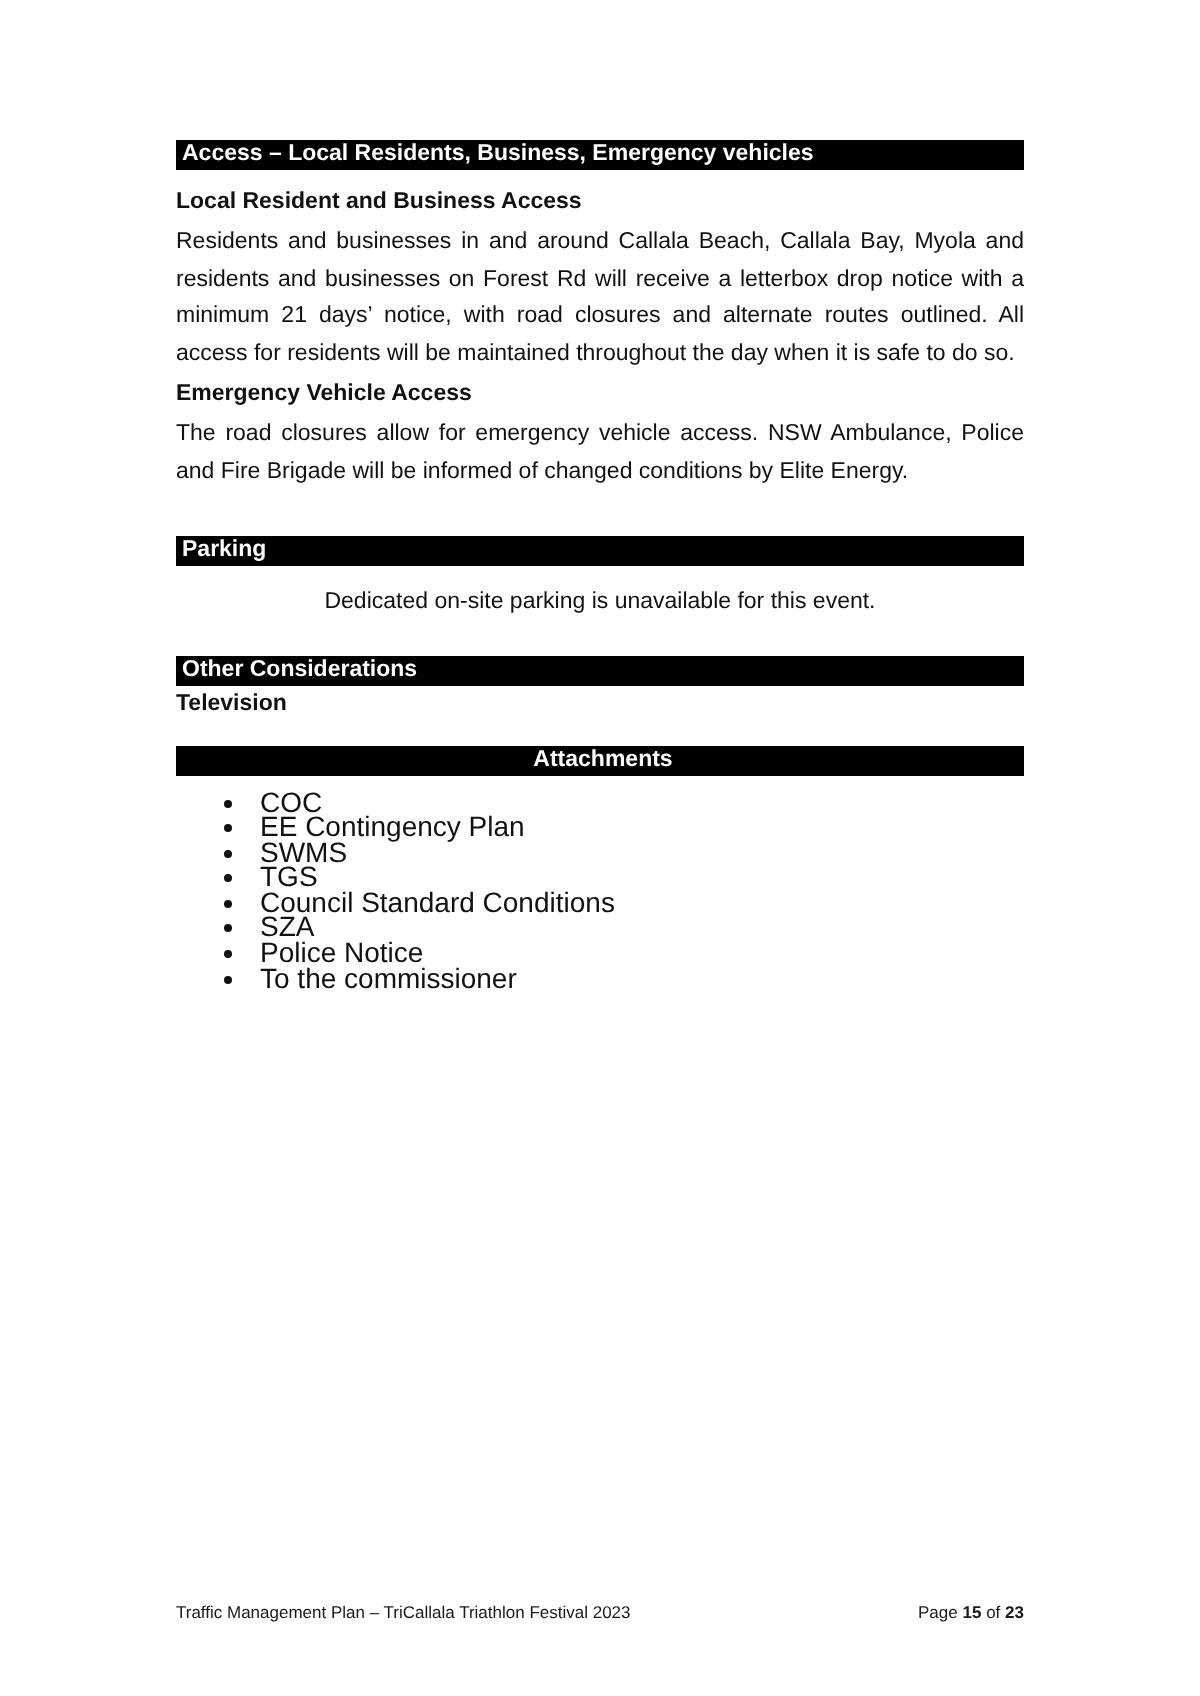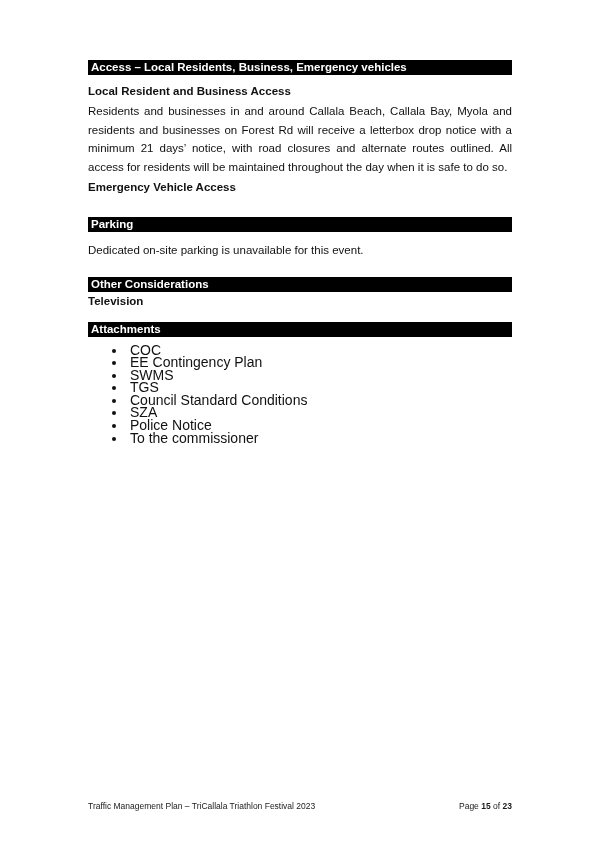--- a/index.html
+++ b/index.html
@@ -9,21 +9,21 @@
     width: 600px;
     height: 848px;
     background: #ffffff;
     overflow: hidden;
     font-family: "Liberation Sans", sans-serif;
     color: #111111;
   }
   .content {
     position: absolute;
     left: 88px;
-    top: 60px;
+    top: 70px;
     width: 424px;
   }
   .section-bar {
     background: #000000;
     color: #ffffff;
     font-weight: bold;
     font-size: 11.5px;
     height: 15px;
     line-height: 15px;
     padding-left: 3px;
@@ -37,24 +37,24 @@
     margin-top: 10px;
   }
   .heading.tight { margin-top: 5px; }
   .heading.after-bar { margin-top: 3px; }
   .body-text {
     font-size: 11.5px;
     line-height: 18.5px;
     text-align: justify;
     margin-top: 4px;
   }
-  .body-text.single-line { text-align: left; margin-top: 9px; }
+  .body-text.single-line { text-align: center; margin-top: 9px; }
   .bar-parking { margin-top: 23px; }
   .bar-other { margin-top: 17px; }
-  .bar-attachments { margin-top: 14px; }
+  .bar-attachments { margin-top: 14px; text-align: center; }
   .attachments-list {
     margin-top: 7px;
     padding-left: 39px;
     font-size: 14px;
     line-height: 12.6px;
     list-style: disc outside;
   }
   .attachments-list li { padding-left: 3px; }
   .footer {
     position: absolute;
@@ -76,20 +76,21 @@
   <div class="content">
 
     <div class="section-bar">Access – Local Residents, Business, Emergency vehicles</div>
 
     <div class="heading">Local Resident and Business Access</div>
 
     <p class="body-text">Residents and businesses in and around Callala Beach, Callala Bay, Myola and residents and businesses on Forest Rd will receive a letterbox drop notice with a minimum 21 days’ notice, with road closures and alternate routes outlined. All access for residents will be maintained throughout the day when it is safe to do so.</p>
 
     <div class="heading tight">Emergency Vehicle Access</div>
 
+    <p class="body-text">The road closures allow for emergency vehicle access.  NSW Ambulance, Police and Fire Brigade will be informed of changed conditions by Elite Energy.</p>
 
     <div class="section-bar bar-parking">Parking</div>
 
     <p class="body-text single-line">Dedicated on-site parking is unavailable for this event.</p>
 
     <div class="section-bar bar-other">Other Considerations</div>
 
     <div class="heading after-bar">Television</div>
 
 

